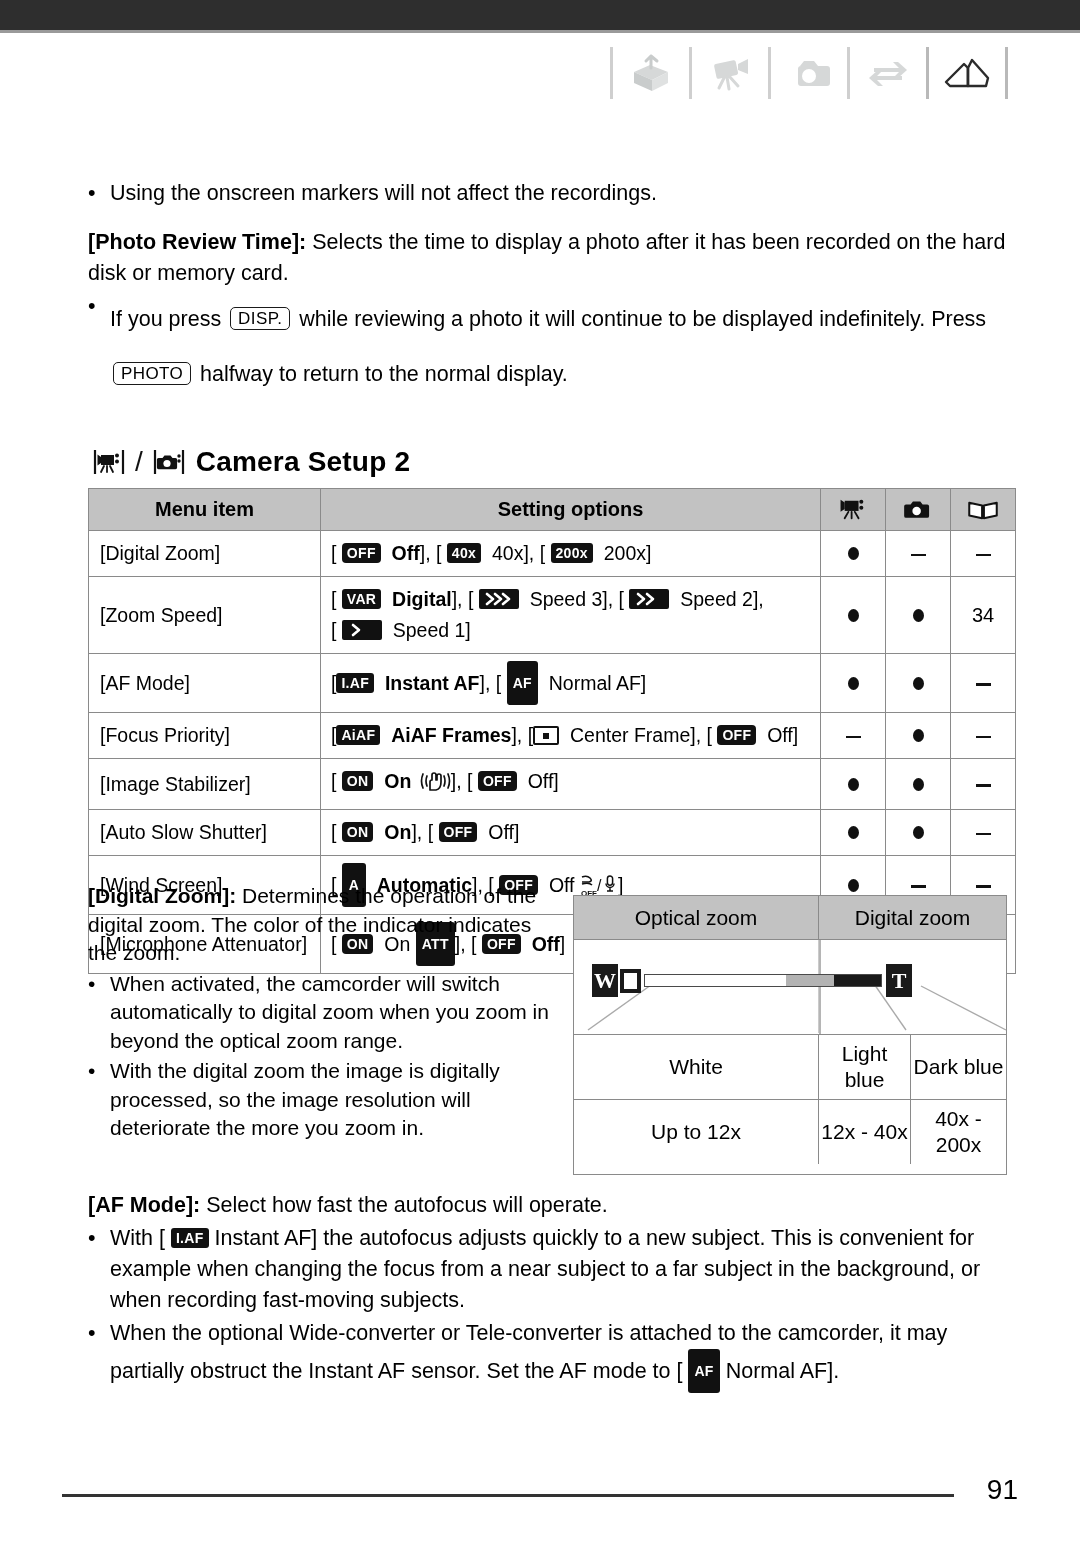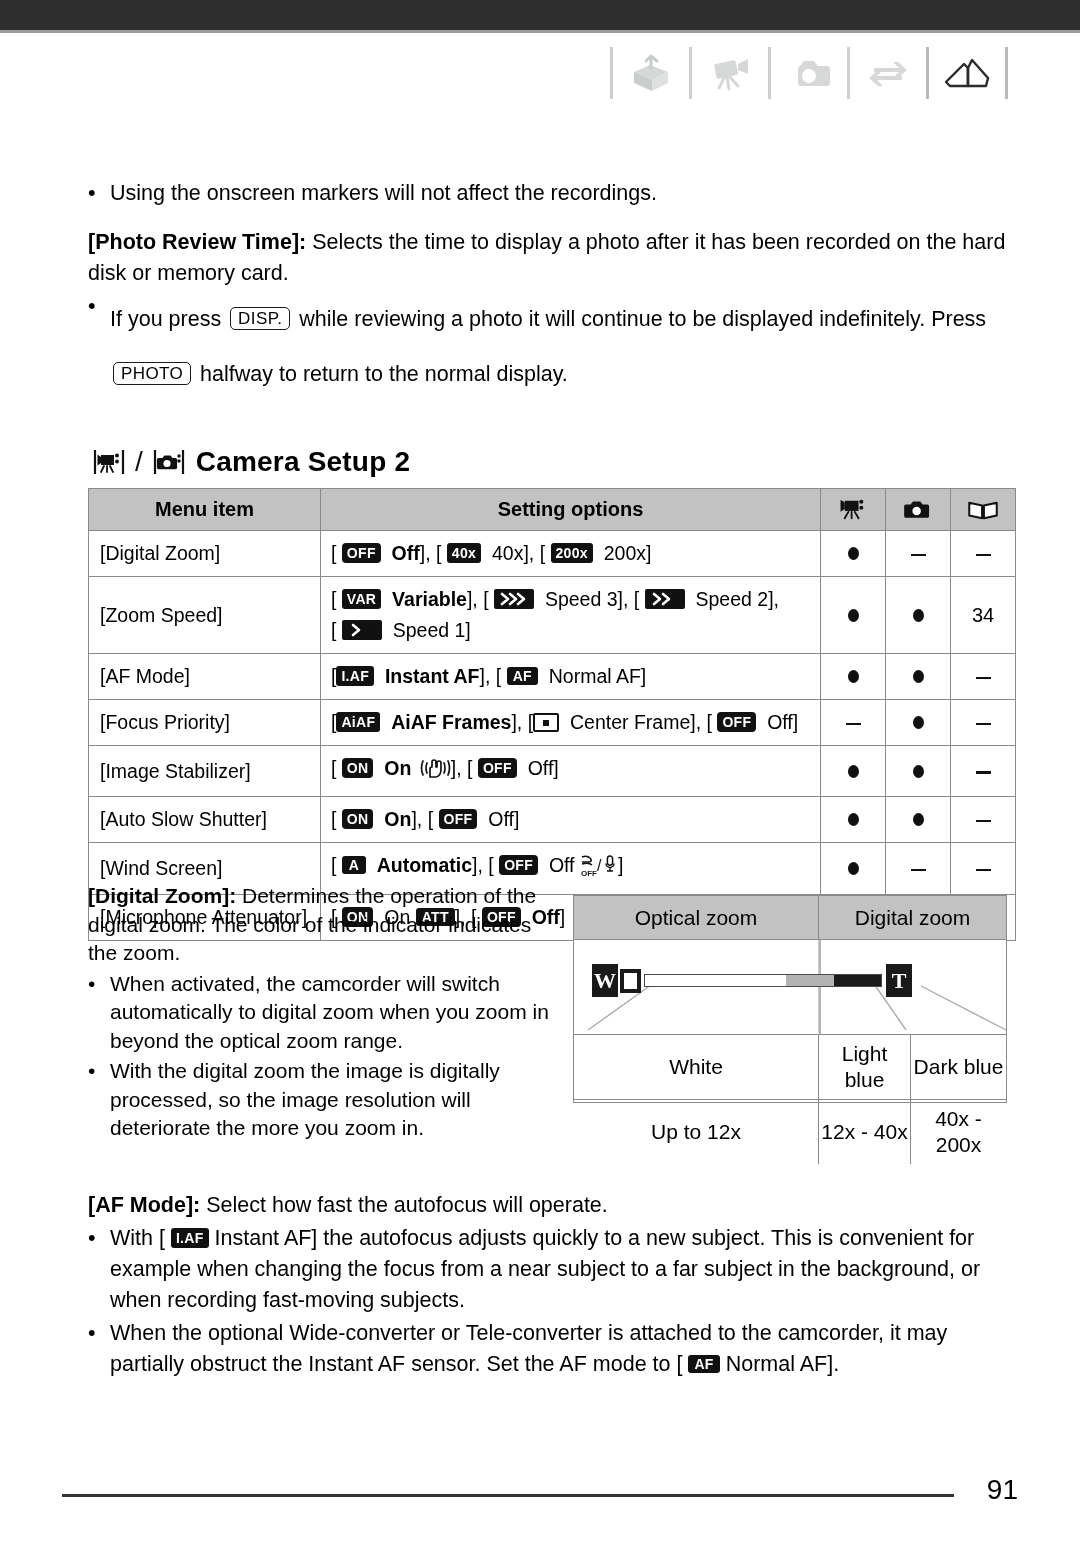--- a/index.html
+++ b/index.html
@@ -60,21 +60,21 @@
   .dotmark { display:inline-block; width:11px; height:13px; border-radius:50%; background:#111; }
   .dashmark { display:inline-block; width:15px; height:2.5px; background:#111; vertical-align:4px; }
 
   
   .badge {
     display:inline-block; background:#111; color:#fff; border-radius:3px;
     font-size:14px; font-weight:bold; line-height:18px; padding:1px 5px;
     vertical-align:2px; letter-spacing:0.3px; min-width:28px; text-align:center;
   }
   .badge.wide { min-width:40px; }
-  .badge.sq { min-width:24px; padding:0 6px; }
+  .badge.sq { min-width:24px; padding:13px 6px; }
   .badge-outline {
     display:inline-block; border:2px solid #111; border-radius:2px; background:#fff;
     width:26px; height:19px; vertical-align:-3px; position:relative;
   }
   .badge-outline::after {
     content:""; position:absolute; left:50%; top:50%; width:6px; height:6px;
     background:#111; transform:translate(-50%,-50%);
   }
   .badge-arrow {
     display:inline-block; background:#111; width:40px; height:20px; border-radius:2px;
@@ -84,21 +84,21 @@
   .badge-arrow svg { position:absolute; left:0; top:0; }
   .opt { white-space:nowrap; }
 
   
   .lower-left { position:absolute; left:88px; top:882px; width:470px; }
   .lower-left p.body { font-size:21px; line-height:28.5px; }
   .lower-left .bullet .btxt { font-size:21px; line-height:28.5px; }
   .lower-left .bullet .dot { font-size:21px; line-height:28.5px; }
 
   
-  .zoomtbl { position:absolute; left:573px; top:895px; width:434px; height:208px; border:1.5px solid #8a8a8a; }
+  .zoomtbl { position:absolute; left:573px; top:895px; width:434px; height:280px; border:1.5px solid #8a8a8a; }
   .zt-head { display:flex; height:44px; background:#c2c2c2; border-bottom:1.5px solid #8a8a8a; }
   .zt-head .zh { display:flex; align-items:center; justify-content:center; font-size:21px; }
   .zt-head .zh1 { width:245px; border-right:1.5px solid #8a8a8a; }
   .zt-head .zh2 { flex:1; }
   .zt-graphic { position:relative; height:95px; border-bottom:1.5px solid #8a8a8a; background:#fff; }
   .zt-graphic .vsep { position:absolute; left:245px; top:0; width:1.5px; height:100%; background:#b5b5b5; }
   .zbar { position:absolute; left:18px; top:24px; display:flex; align-items:center; }
   .zlbl { background:#1a1a1a; color:#fff; font-weight:bold; font-size:22px; width:26px; height:33px;
           display:flex; align-items:center; justify-content:center; font-family:"Liberation Serif", serif; }
   .zsq { width:21px; height:24px; border:4px solid #1a1a1a; background:#fff; margin-left:2px; }
@@ -261,21 +261,21 @@
           <span class="opt">[&nbsp;<span class="badge wide">200x</span>&nbsp; <span>200x</span>]</span>
         </td>
         <td class="mark"><span class="dotmark"></span></td>
         <td class="mark"><span class="dashmark"></span></td>
         <td class="mark"><span class="dashmark"></span></td>
       </tr>
 
       <tr>
         <td class="item">[Zoom Speed]</td>
         <td class="opts">
-          <span class="opt">[&nbsp;<span class="badge">VAR</span>&nbsp; <span class="b">Variable</span>],</span>
+          <span class="opt">[&nbsp;<span class="badge">VAR</span>&nbsp; <span class="b">Digital</span>],</span>
           <span class="opt">[&nbsp;<span class="badge-arrow"><svg width="40" height="20" viewBox="0 0 40 20">
                   <path d="M8 5 L14 10 L8 15 M16 5 L22 10 L16 15 M24 5 L30 10 L24 15" stroke="#fff" stroke-width="2.6" fill="none" stroke-linecap="round" stroke-linejoin="round"></path>
                 </svg></span>&nbsp; <span>Speed 3</span>],</span>
           <span class="opt">[&nbsp;<span class="badge-arrow"><svg width="40" height="20" viewBox="0 0 40 20">
                   <path d="M9 5 L15 10 L9 15 M18 5 L24 10 L18 15" stroke="#fff" stroke-width="2.6" fill="none" stroke-linecap="round" stroke-linejoin="round"></path>
                 </svg></span>&nbsp; <span>Speed 2</span>],</span>
           <br>
           <span class="opt">[&nbsp;<span class="badge-arrow"><svg width="40" height="20" viewBox="0 0 40 20">
                   <path d="M11 5 L17 10 L11 15" stroke="#fff" stroke-width="2.6" fill="none" stroke-linecap="round" stroke-linejoin="round"></path>
                 </svg></span>&nbsp; <span>Speed 1</span>]</span>

